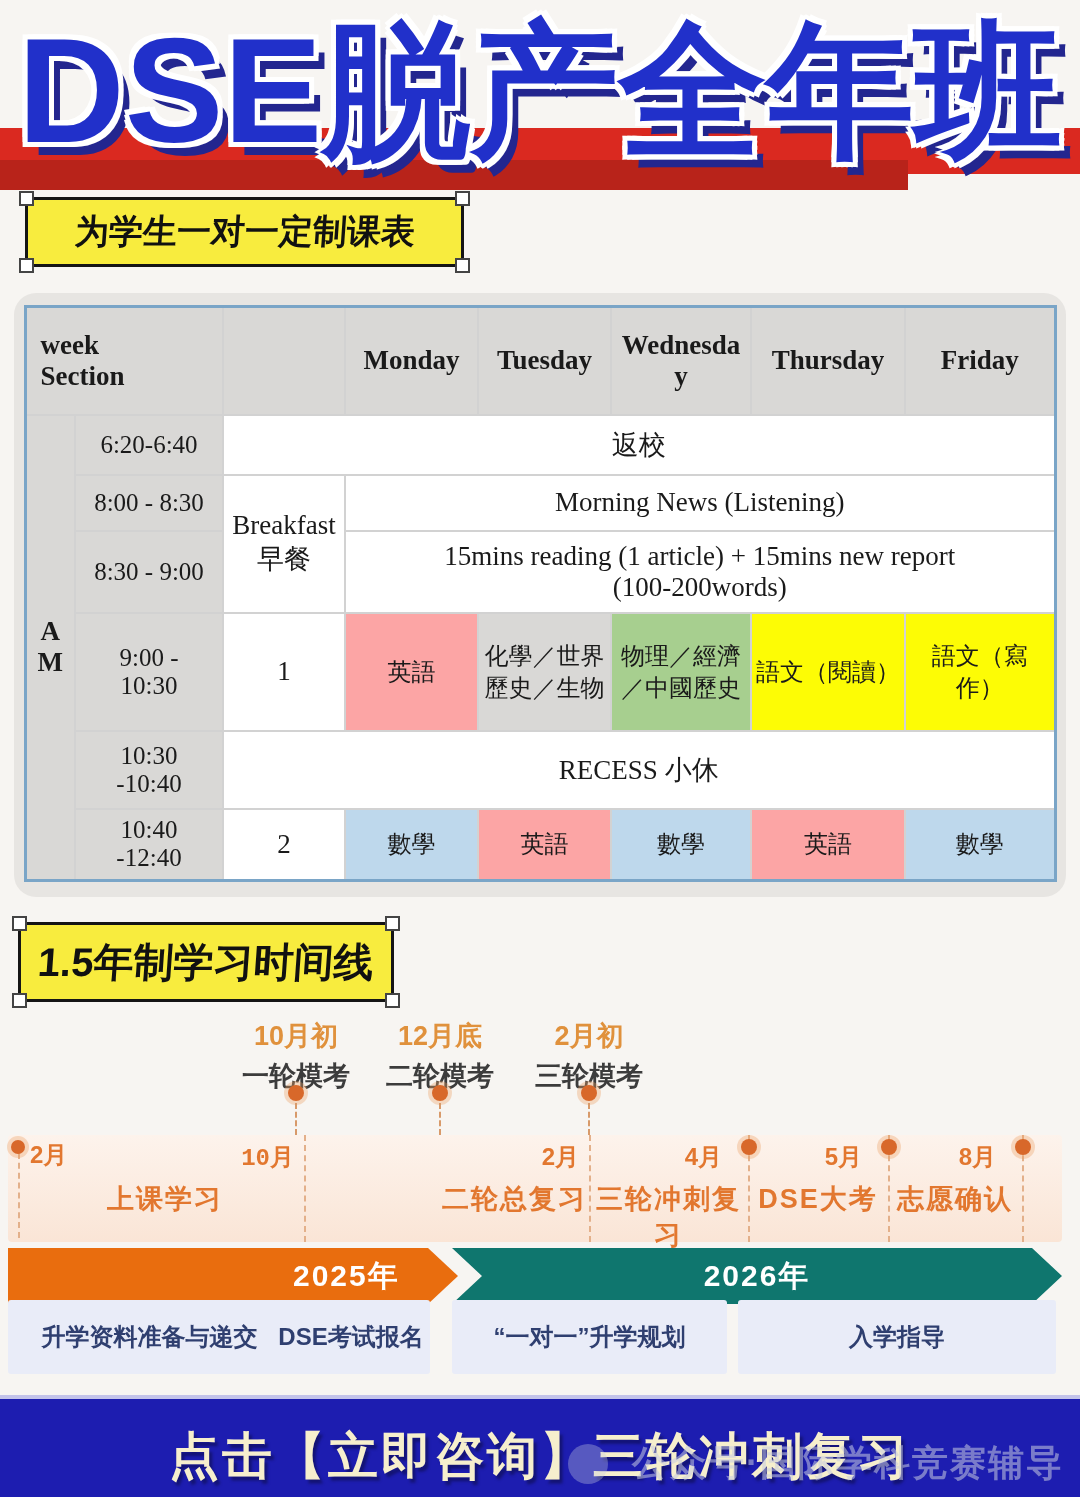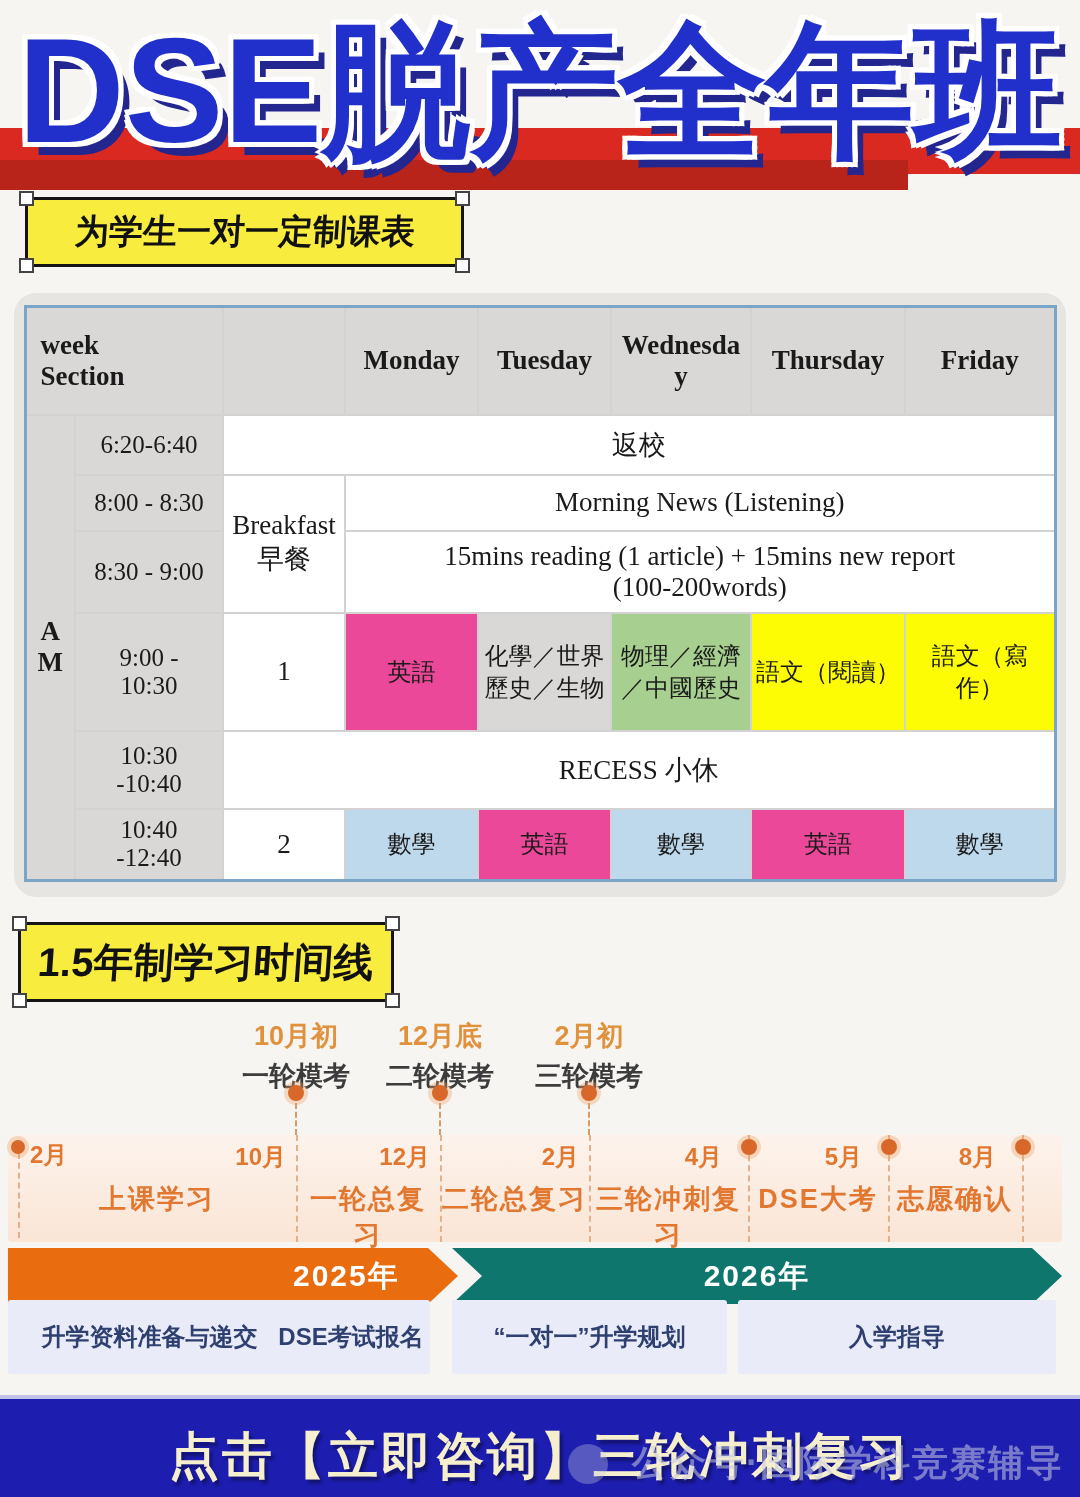--- a/index.html
+++ b/index.html
@@ -37,21 +37,21 @@
     font-family:"Liberation Serif","DejaVu Serif",serif;color:#1a1a1a;table-layout:fixed;width:1030px;}
   table.tt td{border:2px solid #d2d2d2;text-align:center;vertical-align:middle;padding:2px 4px;overflow:hidden;}
   .gray{background:#d9d8d6;}
   .corner{font-weight:bold;font-size:27px;text-align:left !important;padding-left:14px !important;margin-top:32px;}
   .dayh{font-weight:bold;font-size:27px;overflow-wrap:anywhere;}
   .time{font-size:25px;}
   .amcell{font-weight:bold;font-size:27px;}
   .spanc{font-size:27px;}
   .midc{font-size:27px;}
   .subj{font-size:24px;}
-  .peach{background:#ec4899;margin-left:24px;} .grayc{background:#d9d8d6;} .green{background:#a7cf8f;}
+  .peach{background:#fca5a5;margin-left:24px;} .grayc{background:#d9d8d6;} .green{background:#a7cf8f;}
   .yellow{background:#fdfc05;} .blue{background:#bed8ec;}
 
   
   .ms-label{position:absolute;width:180px;text-align:center;top:1018px;}
   .ms-month{font-size:27px;font-weight:bold;color:#e0913c;}
   .ms-name{font-size:27px;font-weight:bold;color:#3c3c3c;margin-top:4px;}
   .dot{position:absolute;width:16px;height:16px;border-radius:50%;background:#d8682a;
     box-shadow:0 0 0 4px rgba(235,160,100,0.35);transform:translate(-50%,-50%);}
   .connector{position:absolute;width:0;border-left:2px dashed #d89a6a;}
   .band{position:absolute;left:8px;top:1135px;width:1054px;height:107px;
@@ -196,27 +196,23 @@
   </div>
   <span class="dot" style="left:296px;top:1093px;"></span>
   <span class="dot" style="left:440px;top:1093px;"></span>
   <span class="dot" style="left:589px;top:1093px;"></span>
   <div class="connector" style="left:295px;top:1103px;height:32px;"></div>
   <div class="connector" style="left:439px;top:1103px;height:32px;"></div>
   <div class="connector" style="left:588px;top:1103px;height:32px;"></div>
 
   <div class="band">
     <div class="band-leftdash"></div>
-    <div class="seg seg-sep" style="left:10px;width:278px;">
+    <div class="seg seg-sep" style="left:18px;width:278px;font-family:Liberation Mono, monospace;">
       <span class="seg-month">10月</span>
       <div class="seg-phase">上课学习</div>
-    </div>
-    <div class="seg seg-sep" style="left:288px;width:144px;">
-      <span class="seg-month">12月</span>
-      <div class="seg-phase">一轮总复习</div>
     </div>
     <div class="seg seg-sep" style="left:432px;width:149px;">
       <span class="seg-month">2月</span>
       <div class="seg-phase">二轮总复习</div>
     </div>
     <div class="seg seg-sep" style="left:581px;width:159px;">
       <span class="seg-month shift">4月</span>
       <div class="seg-phase">三轮冲刺复习</div>
     </div>
     <div class="seg seg-sep" style="left:740px;width:140px;">

